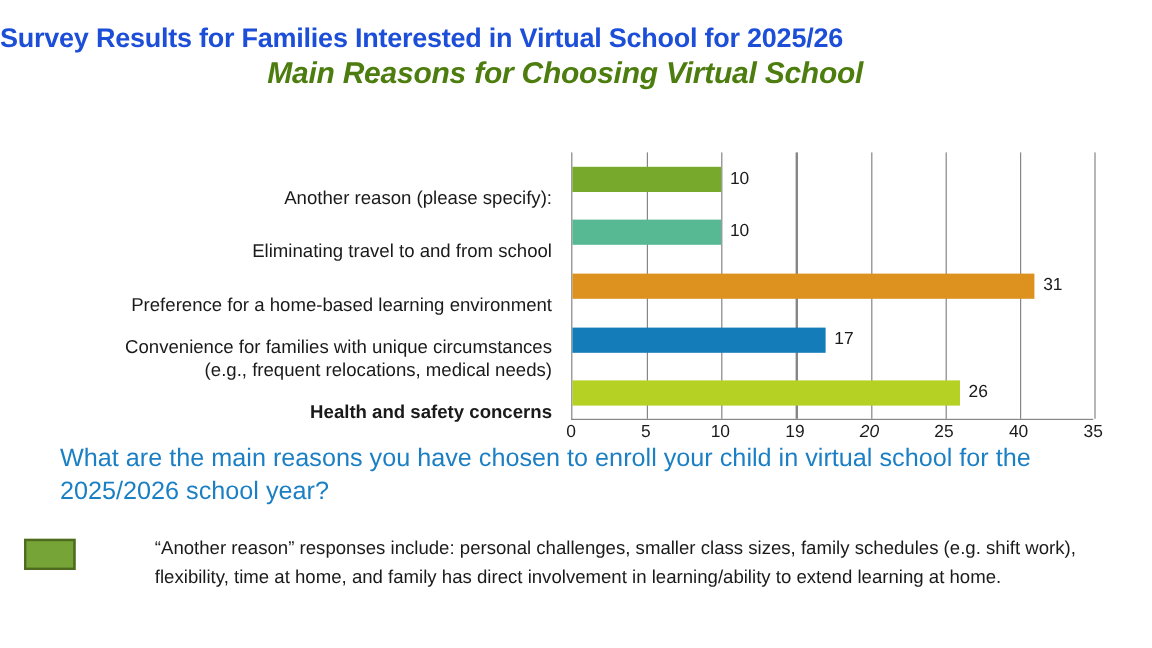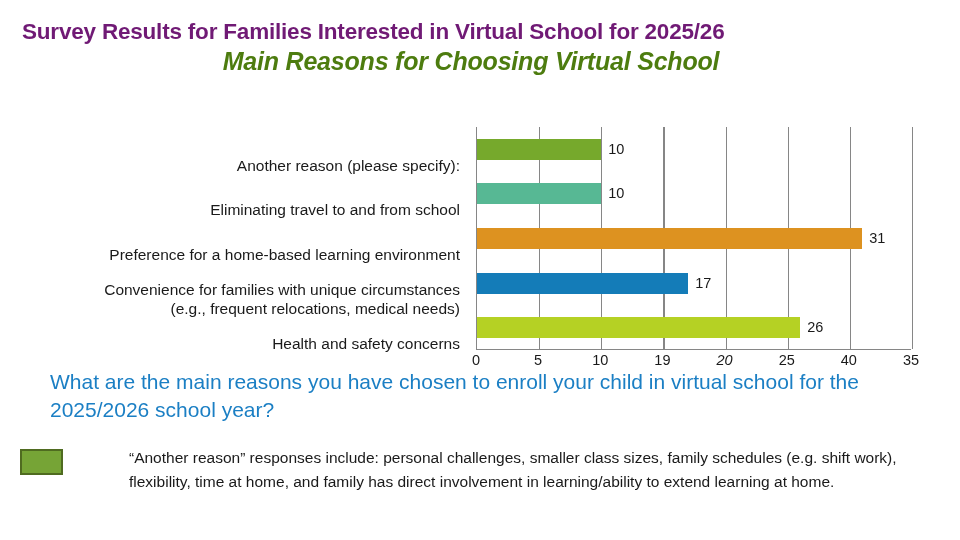--- a/index.html
+++ b/index.html
@@ -19,23 +19,22 @@
   
   .title-block {
     position: absolute;
     left: 0;
     top: 18px;
     width: 960px;
   }
   .title-line1 {
     font-size: 22.5px;
     font-weight: bold;
-    color: #701a75;
+    color: #1d4ed8;
     line-height: 28px;
-    padding-left: 22px;
     letter-spacing: -0.2px;
     white-space: nowrap;
   }
   .title-line2 {
     font-size: 25px;
     font-weight: bold;
     font-style: italic;
     color: #4d7c0f;
     line-height: 30px;
     text-align: center;
@@ -174,21 +173,21 @@
         <div class="cat-label" style="top: 66.4px;">
           <div>Eliminating travel to and from school</div>
         </div>
         <div class="cat-label" style="top: 111px;">
           <div>Preference for a home-based learning environment</div>
         </div>
         <div class="cat-label" style="top: 146.1px;">
           <div>Convenience for families with unique circumstances</div>
           <div>(e.g., frequent relocations, medical needs)</div>
         </div>
-        <div class="cat-label" style="top: 200.2px;">
+        <div class="cat-label" style="top: 200.2px; font-weight: bold;">
           <div>Health and safety concerns</div>
         </div>
       </div>
     <div class="plot" id="plot-area">
         <div class="gridline" style="left: 62.1429px;"></div>
         <div class="gridline" style="left: 124.286px;"></div>
         <div class="gridline" style="left: 186.429px;"></div>
         <div class="gridline" style="left: 248.571px;"></div>
         <div class="gridline" style="left: 310.714px;"></div>
         <div class="gridline" style="left: 372.857px;"></div>

